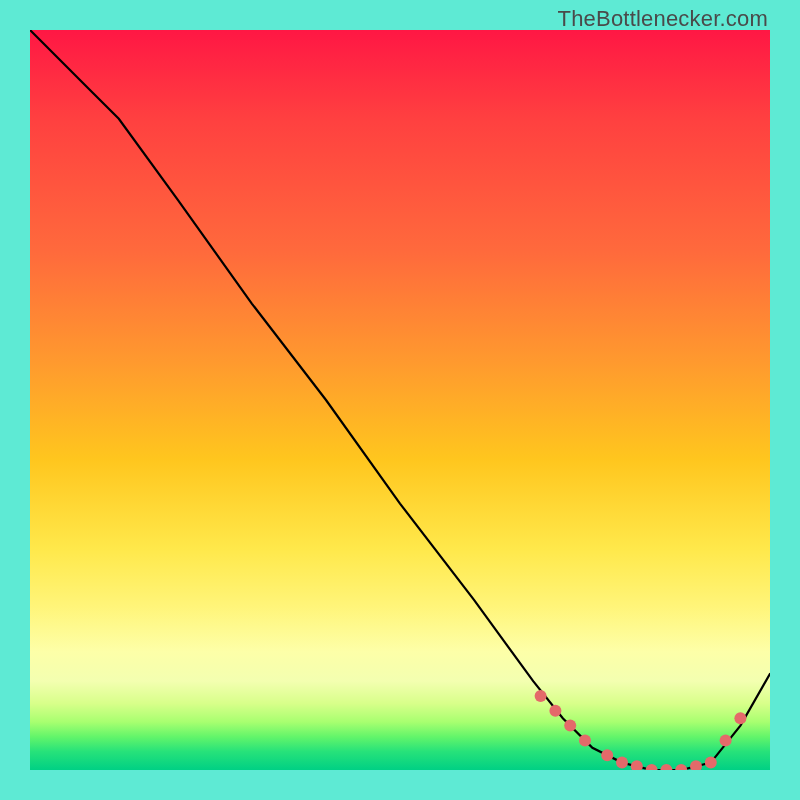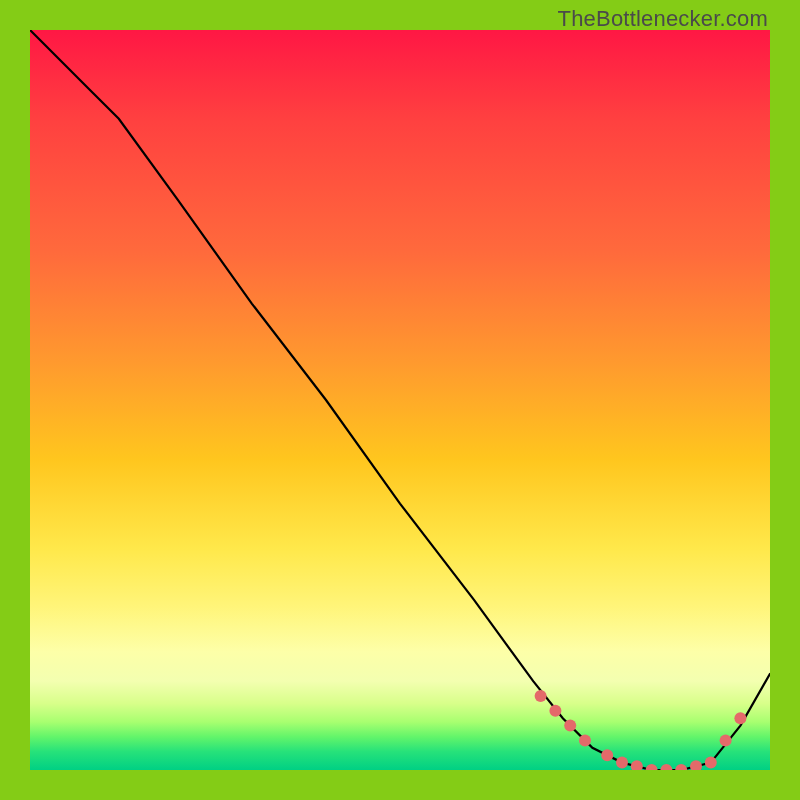--- a/index.html
+++ b/index.html
@@ -8,21 +8,21 @@
     width: 800px;
     height: 800px;
     background: #000;
     overflow: hidden;
     font-family: Arial, Helvetica, sans-serif;
   }
   .frame {
     position: relative;
     width: 800px;
     height: 800px;
-    background: #84cc16;
+    background: #5eead4;
   }
   .plot-area {
     position: absolute;
     left: 30px;
     top: 30px;
     width: 740px;
     height: 740px;
     
     background: linear-gradient(
       to bottom,

